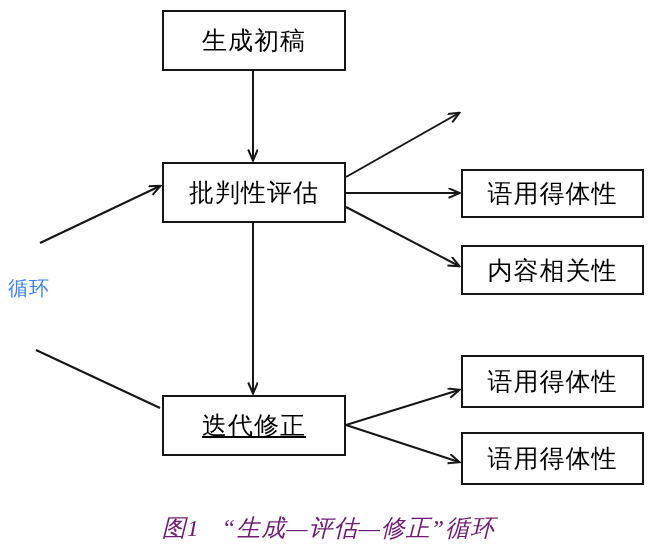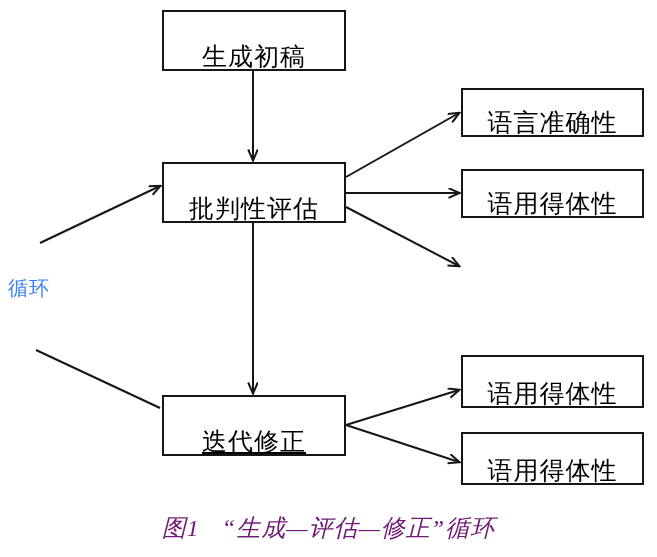--- a/index.html
+++ b/index.html
@@ -23,21 +23,21 @@
     top: 0;
     width: 657px;
     height: 557px;
   }
   .node {
     position: absolute;
     box-sizing: border-box;
     border: 2px solid #161616;
     background: #ffffff;
     display: flex;
-    align-items: flex-end;
+    align-items: center;
     justify-content: center;
     color: #000000;
     font-size: 25px;
     letter-spacing: 1px;
     line-height: 1;
     z-index: 3;
   }
   .free-label {
     position: absolute;
     color: #3b82f6;
@@ -100,28 +100,28 @@
   </div>
 
   <div class="node" style="left:162px; top:162px; width:184px; height:61px;">
     <span>批判性评估</span>
   </div>
 
   <div class="node" style="left:162px; top:395px; width:184px; height:61px;text-decoration:underline;">
     <span>迭代修正</span>
   </div>
 
-  <div class="node" style="left:461px; top:88px; width:183px; height:49px;">
-    <span>语言准确性</span>
-  </div>
 
   <div class="node" style="left:461px; top:169px; width:183px; height:49px;">
     <span>语用得体性</span>
   </div>
 
+  <div class="node" style="left:461px; top:245px; width:183px; height:50px;">
+    <span>内容相关性</span>
+  </div>
 
   <div class="node" style="left:461px; top:355px; width:183px; height:53px;">
     <span>语用得体性</span>
   </div>
 
   <div class="node" style="left:461px; top:432px; width:183px; height:53px;">
     <span>语用得体性</span>
   </div>
 
   <div class="free-label" style="left:8px; top:278px;">

